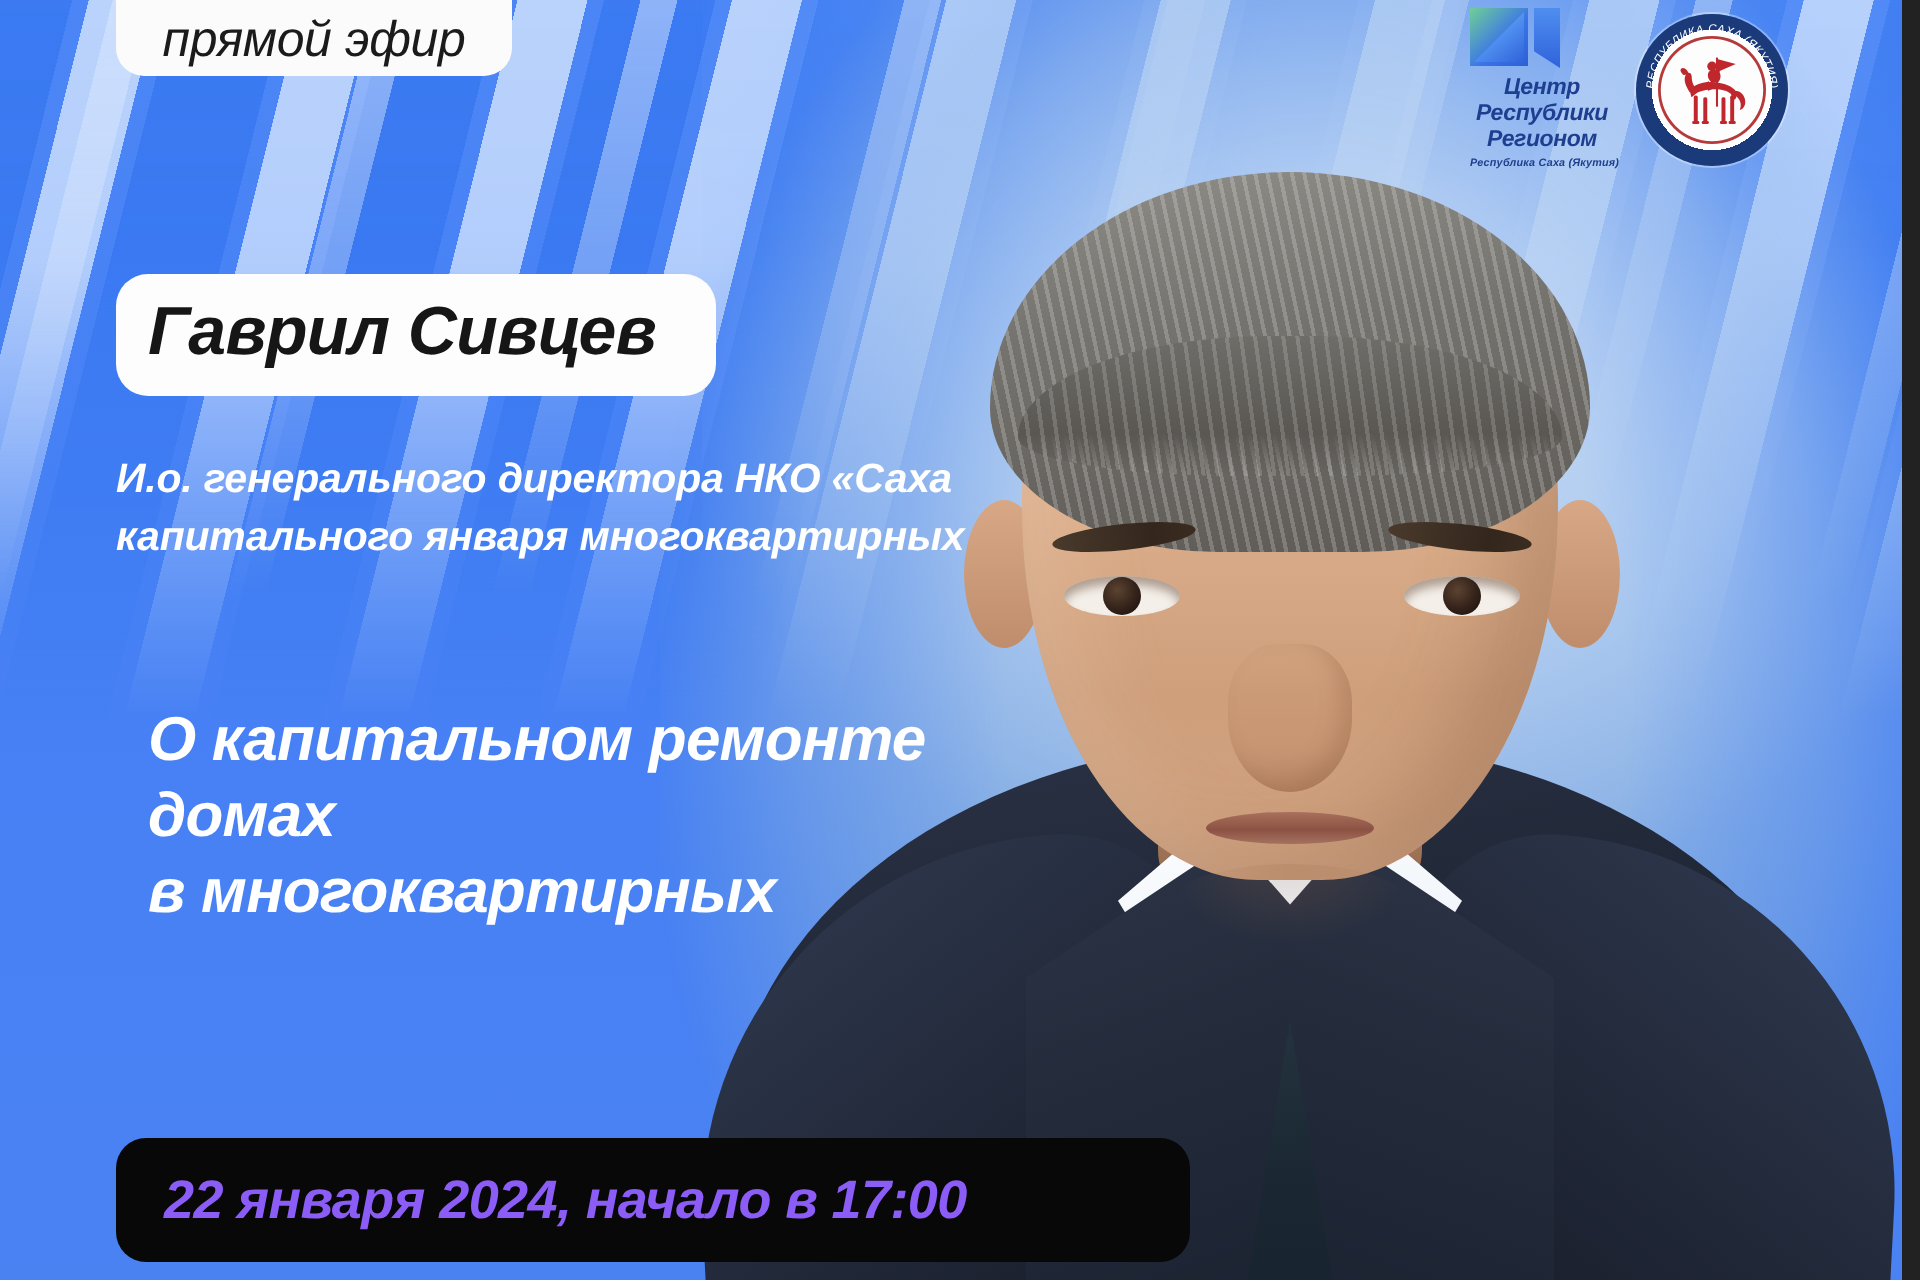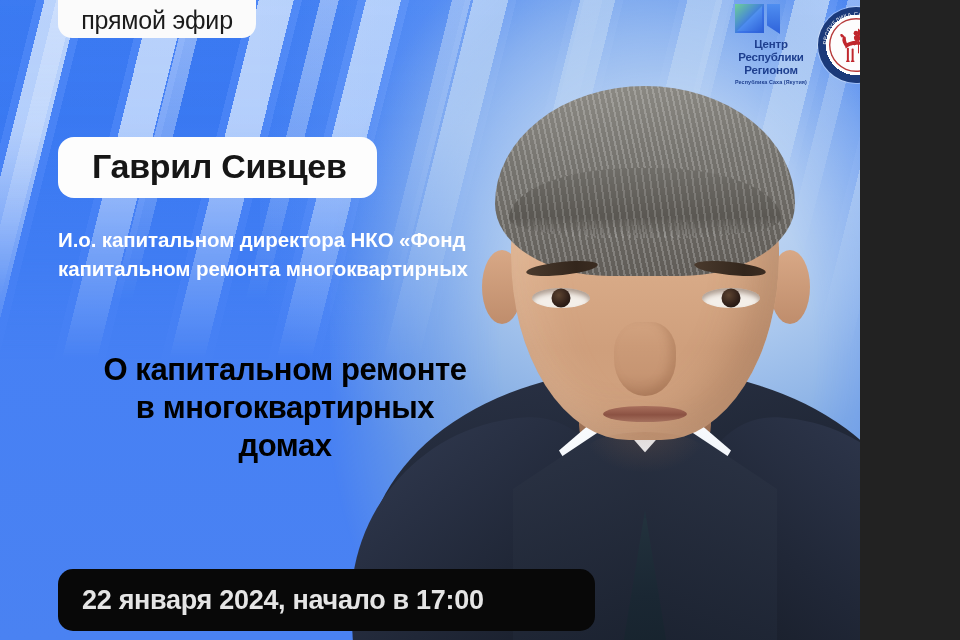--- a/index.html
+++ b/index.html
@@ -2,25 +2,26 @@
 <html><head>
 <meta charset="utf-8">
 <style>
   html, body {
     margin: 0;
     padding: 0;
     background: #222;
   }
   .poster {
     position: relative;
-    width: 860px;
+    width: 951px;
     height: 640px;
     overflow: hidden;
     background: #4580F5;
     font-family: "Liberation Sans", sans-serif;
+    font-style: italic;
     -webkit-font-smoothing: antialiased;
   }
 
   
   .bg-base {
     position: absolute;
     inset: 0;
     background: linear-gradient(180deg, #4C86F6 0%, #4580F5 40%, #4A82F2 100%);
   }
   .bg-stripes {
@@ -333,21 +334,21 @@
     font-weight: 400;
     color: #1b1b1b;
     letter-spacing: -0.2px;
     line-height: 1;
   }
 
   .name-pill {
     position: absolute;
     left: 58px;
     top: 137px;
-    padding: 10px 30px 12px 34px;
+    padding: 10px 30px 12px 16px;
     background: #fdfdfd;
     border-radius: 16px;
   }
   .name-pill span {
     font-size: 34px;
     font-weight: 700;
     color: #161616;
     letter-spacing: -0.3px;
     line-height: 1.15;
     white-space: nowrap;
@@ -360,48 +361,47 @@
     width: 500px;
     font-size: 20.5px;
     font-weight: 700;
     line-height: 1.40;
     color: #ffffff;
     letter-spacing: -0.1px;
   }
 
   .topic {
     position: absolute;
-    left: 50px;
+    left: 74px;
     top: 351px;
     width: 470px;
     font-size: 31px;
     font-weight: 700;
     line-height: 1.22;
-    color: #000000;
+    color: #ffffff;
     letter-spacing: -0.4px;
-    text-align: center;
   }
 
   .date-badge {
     position: absolute;
     left: 58px;
     top: 569px;
     width: 537px;
     height: 62px;
     background: #080808;
     border-radius: 15px;
     display: flex;
     align-items: center;
     padding-left: 24px;
     box-sizing: border-box;
   }
   .date-badge span {
     font-size: 27px;
     font-weight: 700;
-    color: #e5e5e5;
+    color: #8b5cf6;
     letter-spacing: -0.3px;
     white-space: nowrap;
   }
 
   
   .cur-logo {
     position: absolute;
     left: 735px;
     top: 4px;
     width: 72px;
@@ -527,28 +527,28 @@
 
   <div class="live-pill">
     <span>прямой эфир</span>
   </div>
 
   <div class="name-pill">
     <span>Гаврил Сивцев</span>
   </div>
 
   <div class="role">
-    <div>И.о. капитальном директора НКО «Фонд</div>
-    <div>капитальном ремонта многоквартирных</div>
+    <div>И.о. генерального директора НКО «Саха</div>
+    <div>капитального января многоквартирных</div>
   </div>
 
   <div class="topic">
     <div>О капитальном ремонте</div>
+    <div>домах</div>
     <div>в многоквартирных</div>
-    <div>домах</div>
   </div>
 
   <div class="date-badge">
     <span>22 января 2024, начало в  17:00</span>
   </div>
 
   <div class="cur-logo">
     <div class="cur-mark">
       <div class="cur-sq"></div>
       <div class="cur-flag"></div>

